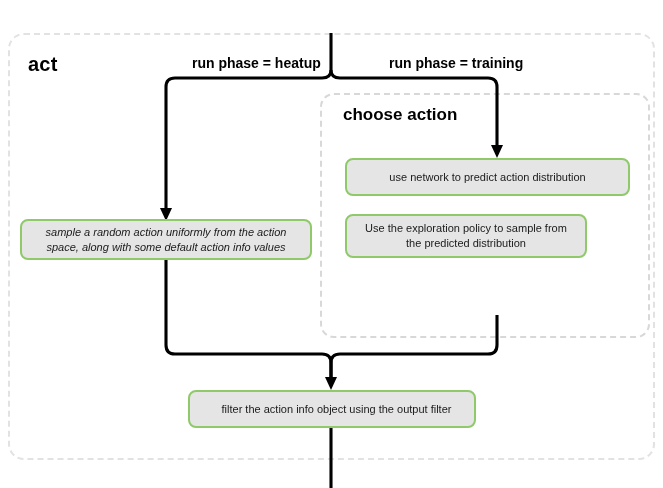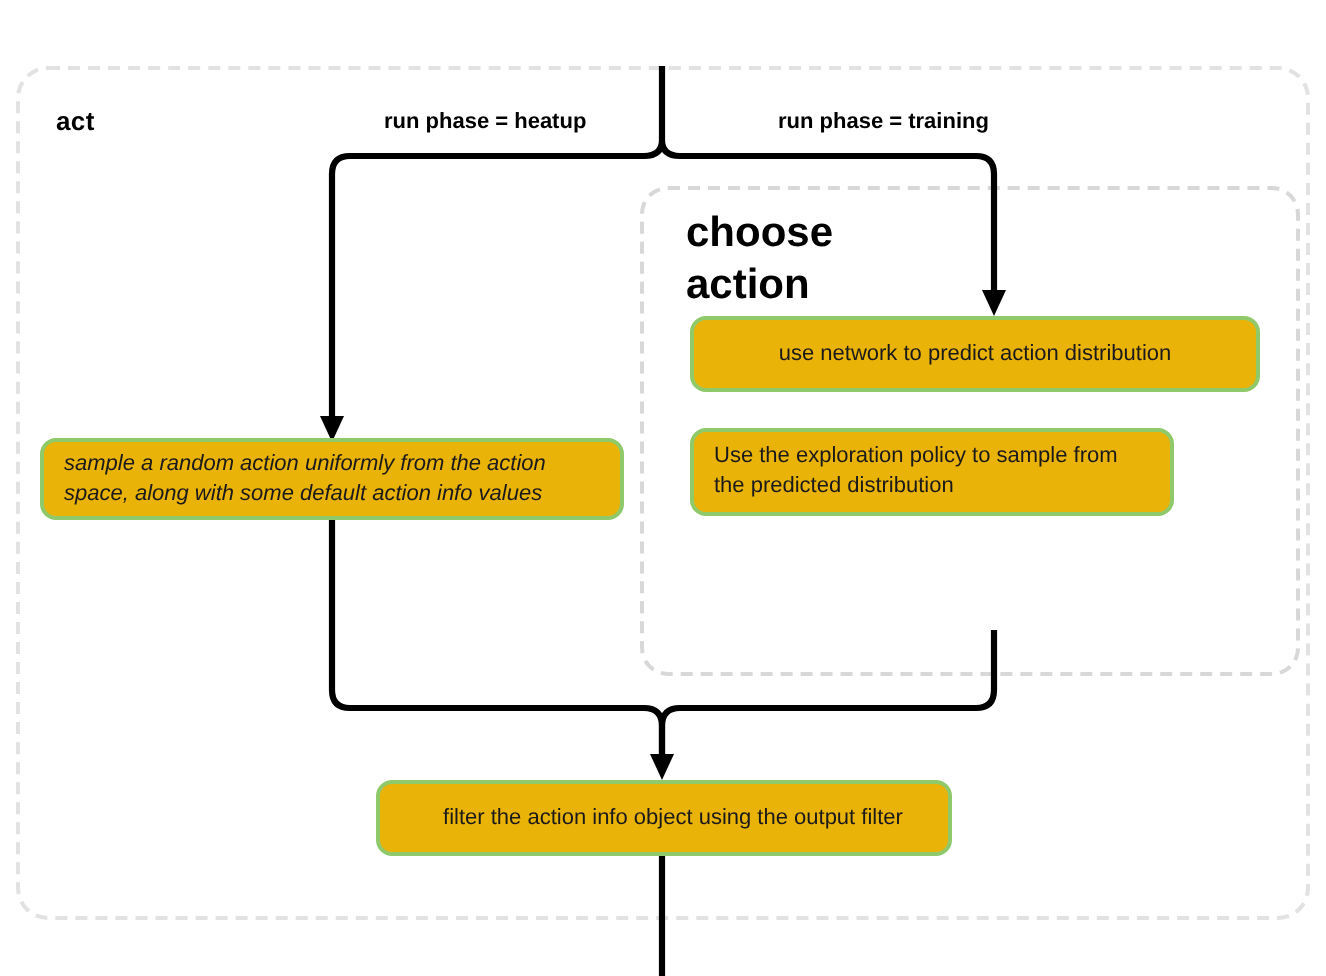--- a/index.html
+++ b/index.html
@@ -17,46 +17,47 @@
   }
   .choose-container{
     position:absolute;left:320px;top:93px;width:330px;height:245px;
     box-sizing:border-box;
     background:#ffffff;
     border:2px dashed #d8d8d8;
     border-radius:14px;
   }
   .act-title{
     position:absolute;left:28px;top:53px;
-    font-size:13px;font-weight:bold;color:#000000;letter-spacing:.2px;
+    font-size:20px;font-weight:bold;color:#000000;letter-spacing:.2px;
   }
   .choose-title{
     position:absolute;left:343px;top:104px;width:120px;
-    font-size:21px;font-weight:bold;color:#000000;line-height:1.25;
+    font-size:17px;font-weight:bold;color:#000000;line-height:1.25;
   }
 
   
   .pbox{
     position:absolute;box-sizing:border-box;
-    background:#eab308;
+    background:#e5e5e5;
     border:2px solid #8fc96a;
     border-radius:8px;
     display:flex;align-items:center;justify-content:center;
+    text-align:center;
     color:#1a1a1a;font-size:11px;line-height:1.35;
     padding:4px 10px;
   }
   #box-sample      {left:20px; top:219px; width:292px; height:41px;font-style:italic;}
   #box-usenetwork  {left:345px;top:158px; width:285px; height:38px;}
   #box-exploration {left:345px;top:214px; width:242px; height:44px;}
   #box-createinfo  {left:345px;top:271px; width:285px; height:44px;}
   #box-filter      {left:188px;top:390px; width:288px; height:38px;padding-left:19px;}
 
   
   .edge-label{
-    position:absolute;font-size:11px;font-weight:bold;color:#000000;
+    position:absolute;font-size:14px;font-weight:bold;color:#000000;
     white-space:nowrap;
   }
   #label-heatup  {left:192px;top:55px;}
   #label-training{left:355px;top:55px;padding-left:34px;}
 
   
   svg#wires{position:absolute;left:0;top:0;width:663px;height:488px;
             pointer-events:none;}
   svg#wires path{fill:none;stroke:#000000;stroke-width:3.1;
                  stroke-linecap:butt;stroke-linejoin:round;}

